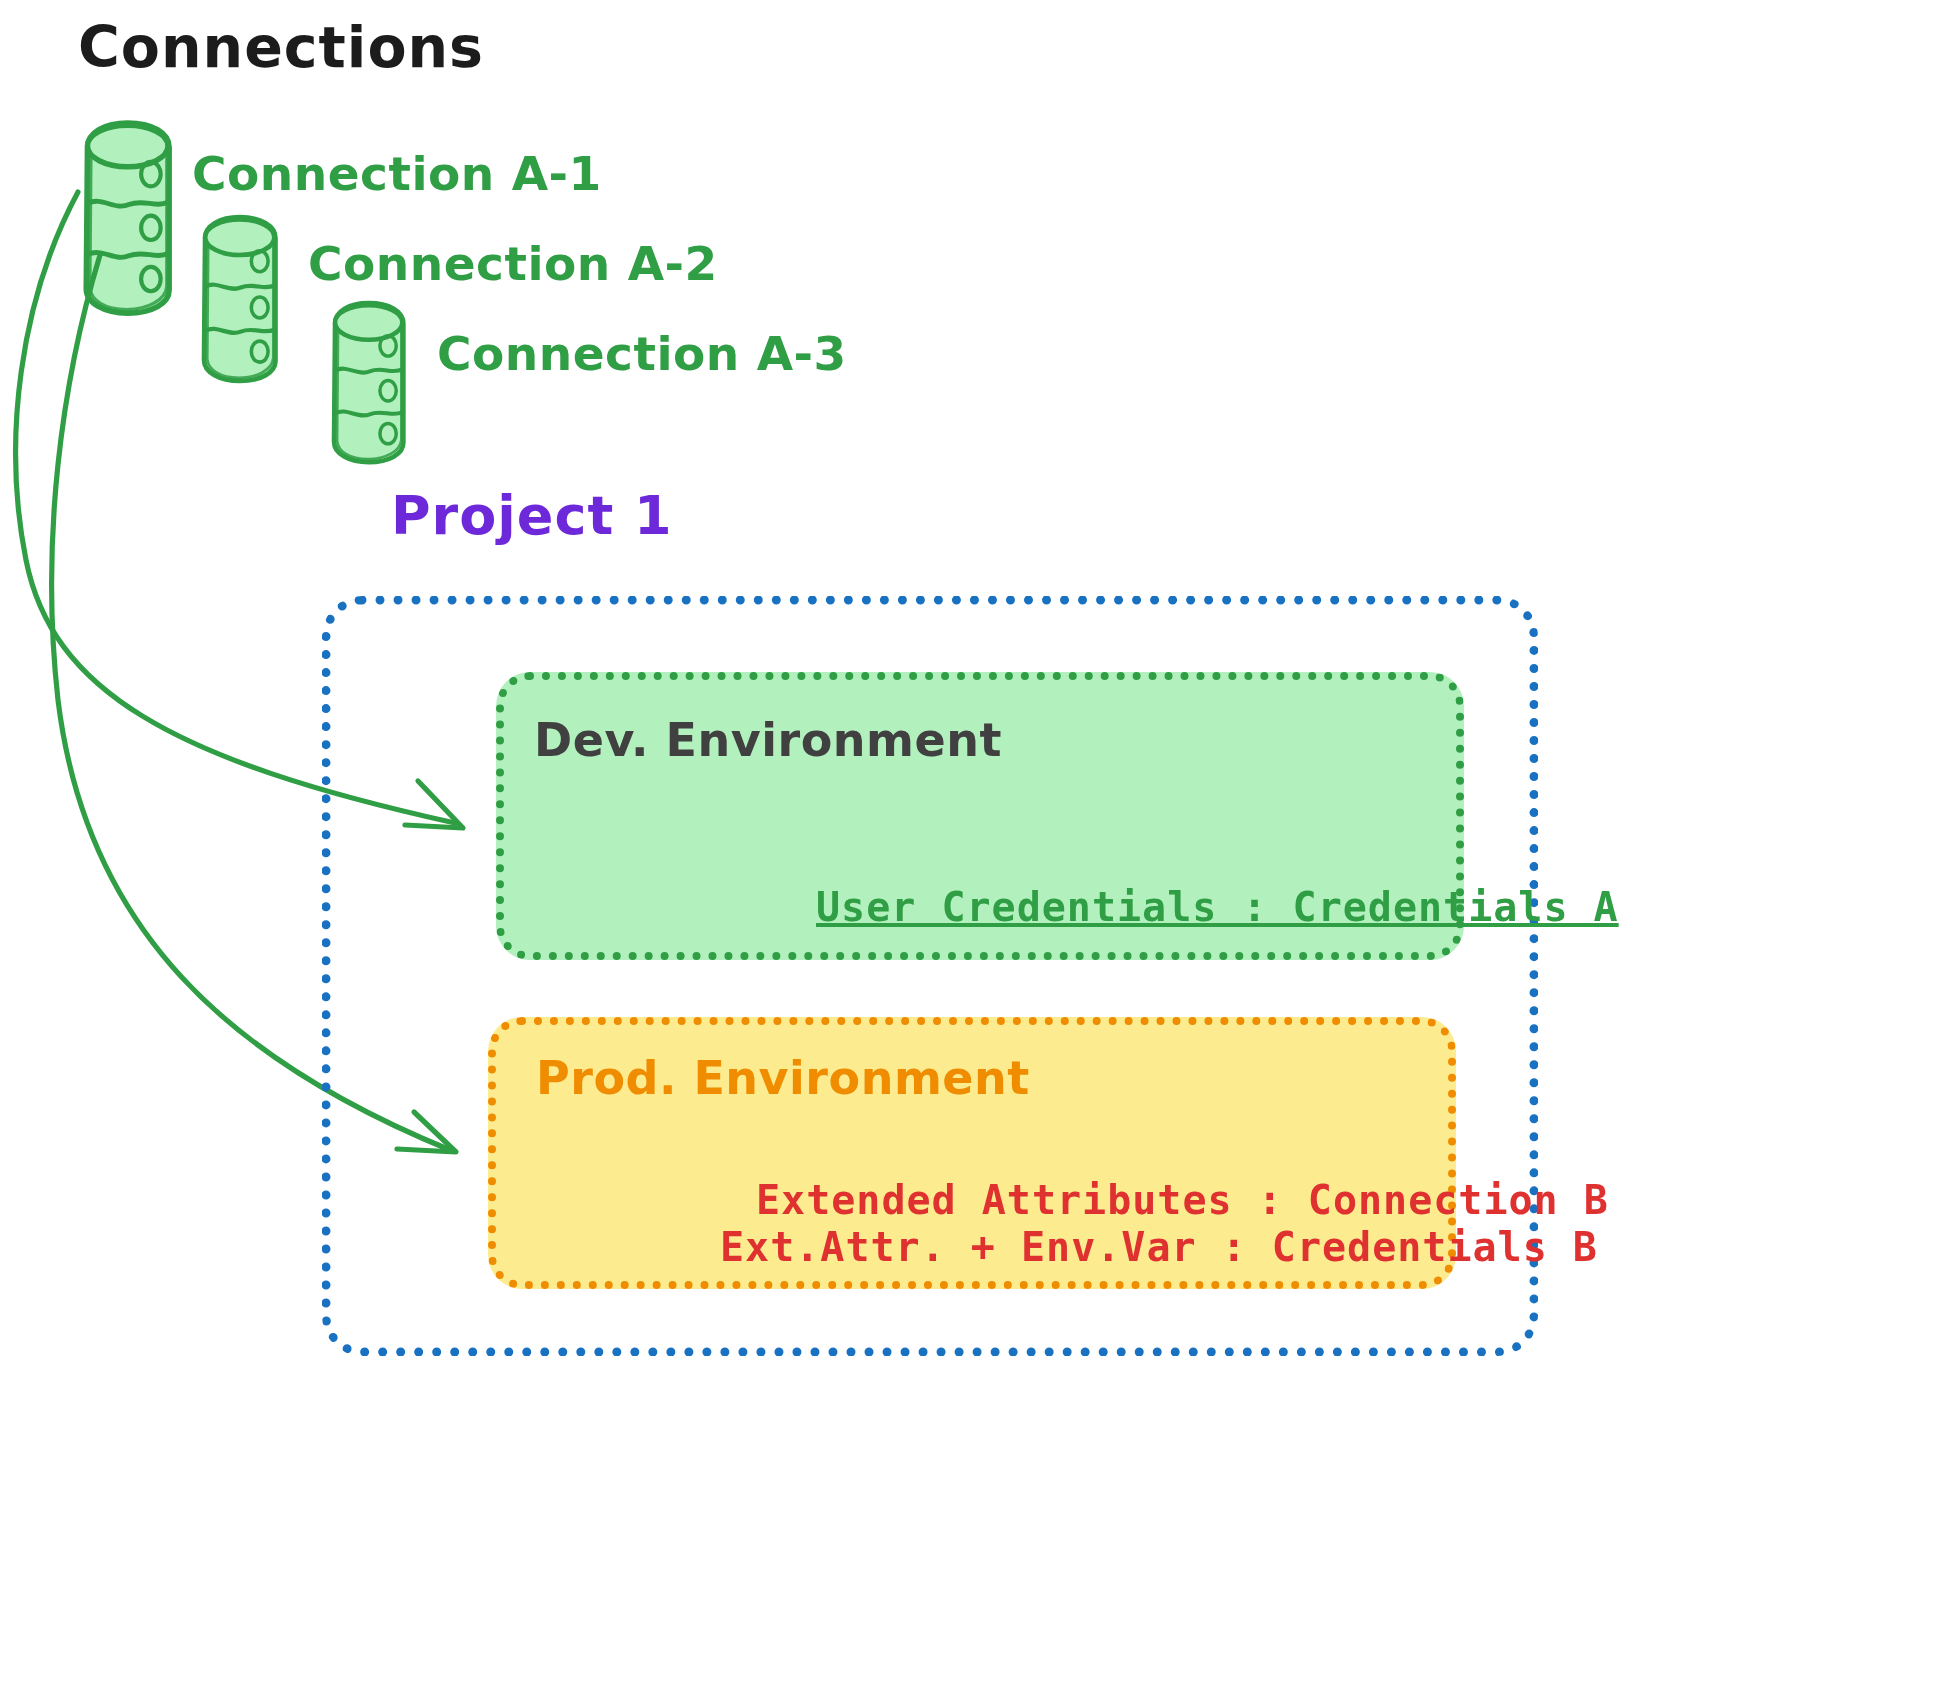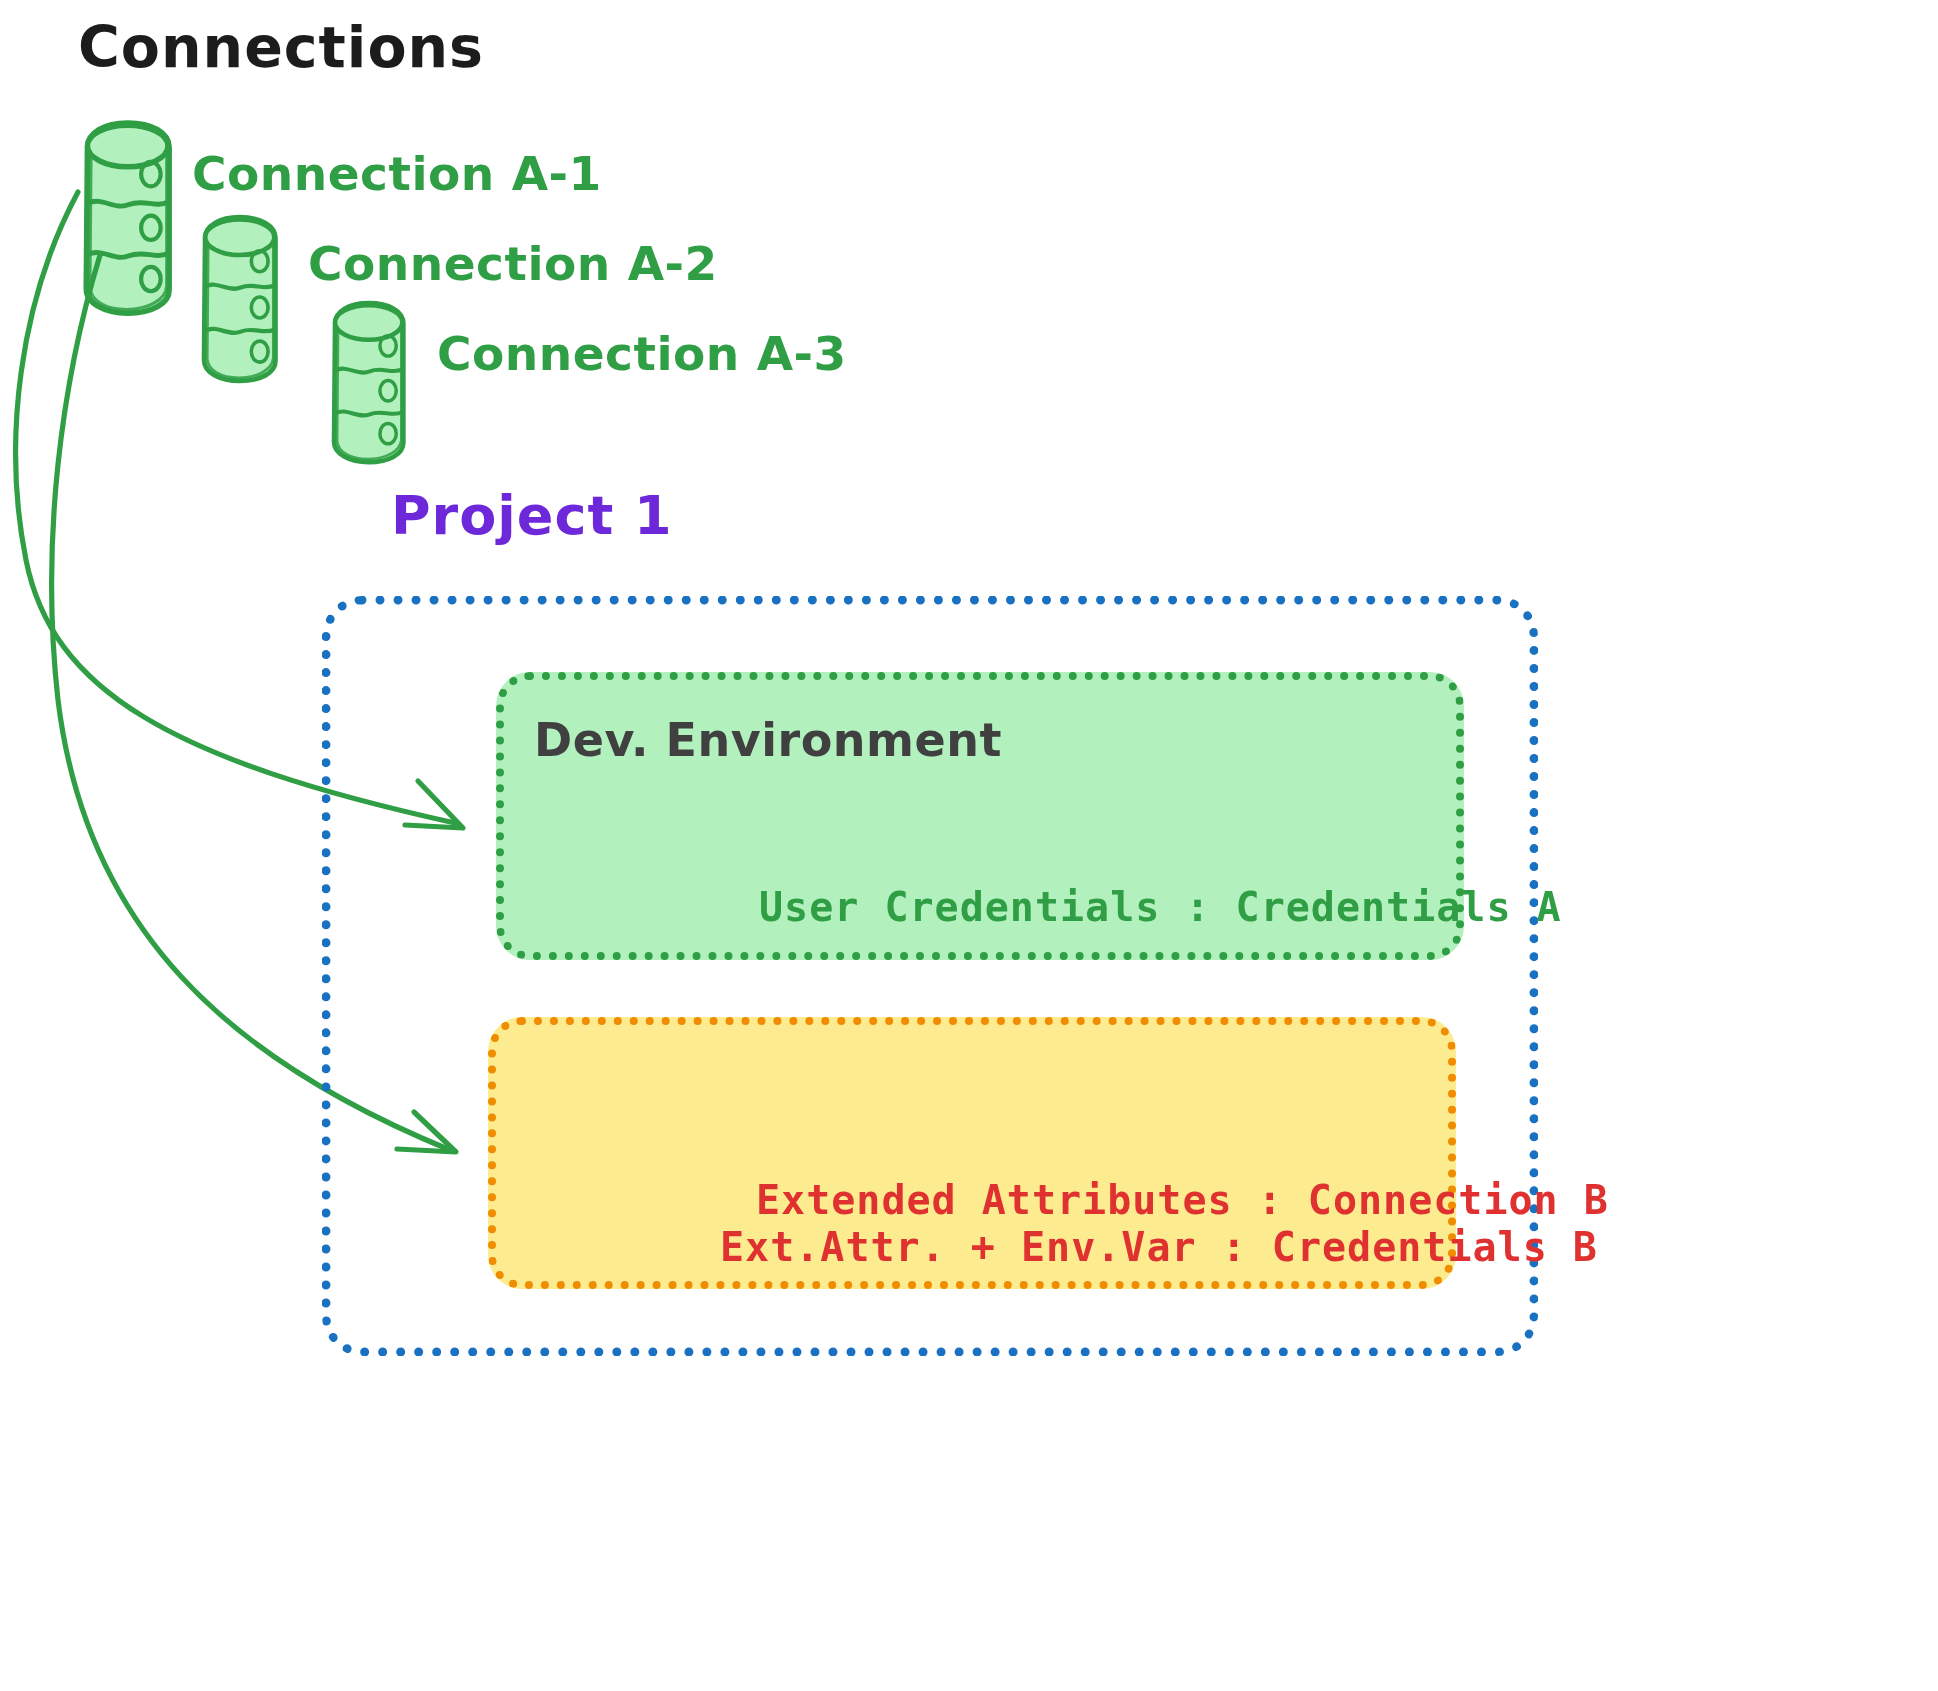--- a/index.html
+++ b/index.html
@@ -113,23 +113,24 @@
     top: 1051px;
     color: #f08c00;
   }
 
   .mono-line {
     font-size: 40px;
     font-weight: 700;
     letter-spacing: 1px;
   }
   #dev-cred {
-    left: 759px;
+    left: 816px;
     top: 884px;
     color: #2f9e44;
+    text-decoration: underline;
   }
   #prod-line-0 {
     left: 756px;
     top: 1177px;
     color: #e03131;
   }
   #prod-line-1 {
     left: 720px;
     top: 1224px;
     color: #e03131;
@@ -192,16 +193,17 @@
 
   <div class="hand" id="title-project">Project 1</div>
 
   <div class="env-box" id="project-box"></div>
 
   <div class="env-box" id="dev-box"></div>
   <div class="env-title" id="dev-title">Dev. Environment</div>
   <div class="mono mono-line" id="dev-cred">User Credentials : Credentials A</div>
 
   <div class="env-box" id="prod-box"></div>
+  <div class="env-title" id="prod-title">Prod. Environment</div>
   <div class="mono mono-line" id="prod-line-0">Extended Attributes : Connection B</div>
   <div class="mono mono-line" id="prod-line-1">Ext.Attr. + Env.Var : Credentials B</div>
 
 </div>
 
 </body></html>

